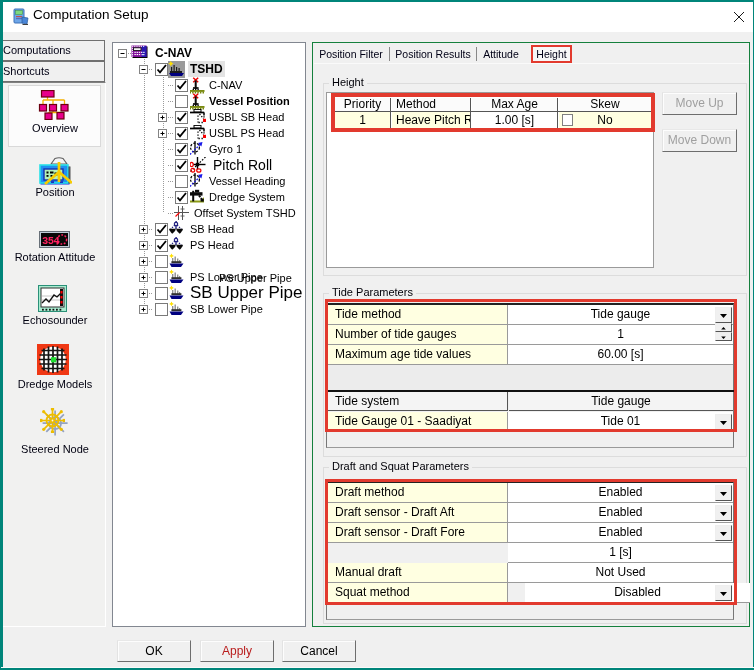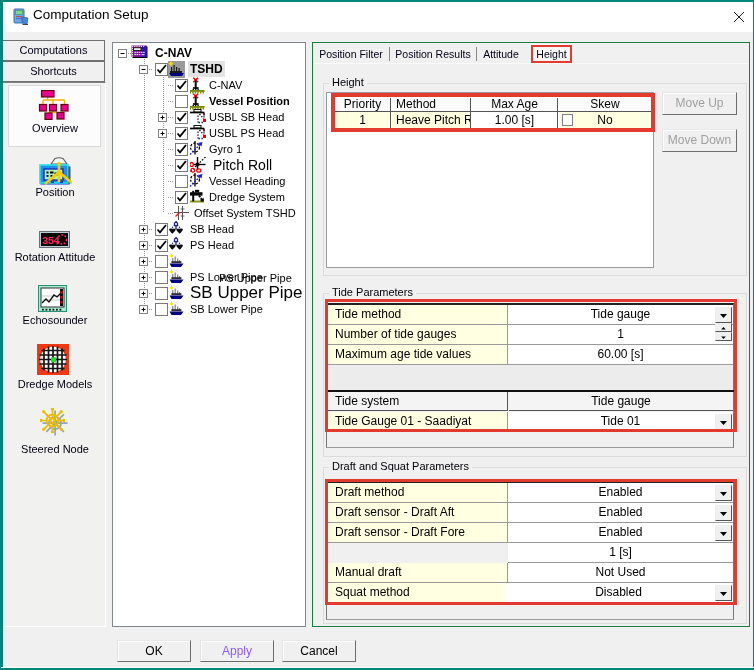--- a/index.html
+++ b/index.html
@@ -2,21 +2,21 @@
 <html><head>
 <meta charset="utf-8">
 <style>
 * { margin:0; padding:0; box-sizing:border-box; }
 body { font-family:"Liberation Sans", sans-serif; width:754px; height:670px; overflow:hidden; }
 #dlg { position:absolute; top:0; left:0; width:754px; height:670px; background:#f0f0f0; border:1px solid #00857a; }
 .abs { position:absolute; }
 #titlebar { position:absolute; left:1px; top:1px; width:752px; height:30px; background:#ffffff; }
 #title-text { position:absolute; left:31px; top:5px; font-size:13.5px; color:#000000; }
 #closex { position:absolute; left:726px; top:4px; width:22px; height:22px; }
-.sidebtn { position:absolute; left:1px; width:103px; height:21px; background:#f0f0f0; border:1px solid #707070; font-size:11px; color:#000014; text-align:center; line-height:19px; }
+.sidebtn { position:absolute; left:1px; width:103px; height:21px; background:#f0f0f0; border:1px solid #707070; font-size:11px; color:#000014; text-align:left; line-height:19px; }
 #sidepanel { position:absolute; left:1px; top:81px; width:104px; height:545px; background:#f1f1f0; border:1px solid #808080; border-right-color:#fff; border-bottom-color:#fff; }
 #ovbox { position:absolute; left:5px; top:2px; width:93px; height:62px; background:#fcfcfc; border:1px solid #d9d9d9; }
 .sidelabel { position:absolute; width:104px; text-align:center; font-size:11px; color:#000010; left:0; }
 #treepanel { position:absolute; left:111px; top:41px; width:194px; height:585px; background:#ffffff; border:1px solid #828790; overflow:hidden; }
 #rightpanel { position:absolute; left:311px; top:41px; width:438px; height:585px; background:#f0f0f0; border:1px solid #15803d; }
 .tab { position:absolute; top:1px; height:20px; font-size:10.5px; color:#000016; line-height:20px; text-align:center; white-space:nowrap; }
 .tabsep { position:absolute; top:4px; width:1px; height:14px; background:#888; }
 .groupbox { position:absolute; border:1px solid #dcdcdc; }
 .grouplabel { position:absolute; top:-8px; background:#f0f0f0; font-size:11px; color:#000008; padding:0 3px; line-height:12px; }
 .redbox { position:absolute; border:3px solid #e23a2e; z-index:50; }
@@ -590,21 +590,21 @@
     <div class="cellL" style="left:15px; top:440px; width:180px; height:20px; line-height:19px;">Draft method</div>
     <div class="cellR" style="left:195px; top:440px; width:225px; height:20px; line-height:19px;">Enabled</div>
     <div class="cellL" style="left:15px; top:460px; width:180px; height:20px; line-height:19px;">Draft sensor - Draft Aft</div>
     <div class="cellR" style="left:195px; top:460px; width:225px; height:20px; line-height:19px;">Enabled</div>
     <div class="cellL" style="left:15px; top:480px; width:180px; height:20px; line-height:19px;">Draft sensor - Draft Fore</div>
     <div class="cellR" style="left:195px; top:480px; width:225px; height:20px; line-height:19px;">Enabled</div>
     <div class="cellR" style="left:195px; top:500px; width:225px; height:20px; line-height:19px;">1 [s]</div>
     <div class="cellL" style="left:15px; top:520px; width:180px; height:20px; line-height:19px;">Manual draft</div>
     <div class="cellR" style="left:195px; top:520px; width:225px; height:20px; line-height:19px;">Not Used</div>
     <div class="cellL" style="left:15px; top:540px; width:180px; height:20px; line-height:19px;">Squat method</div>
-    <div class="cellR" style="left:193px; top:540px; width:225px; height:20px; line-height:19px;text-align:center;">Disabled</div>
+    <div class="cellR" style="left:212px; top:540px; width:225px; height:20px; line-height:19px;text-align:center;">Disabled</div>
     <div class="redbox" style="left:12px; top:436px; width:412px; height:126px; border-width:3px;"></div>
     <div class="dd" style="left:402px; top:442px; height:16px;">
         <svg width="9" height="15" viewBox="0 0 9 15">
           <path d="M1 6 h7 l-3.5 4 z" fill="#000"></path>
         </svg>
       </div>
     <div class="dd" style="left:402px; top:462px; height:16px;">
         <svg width="9" height="15" viewBox="0 0 9 15">
           <path d="M1 6 h7 l-3.5 4 z" fill="#000"></path>
         </svg>
@@ -615,20 +615,20 @@
         </svg>
       </div>
     <div class="dd" style="left:402px; top:542px; height:16px;">
         <svg width="9" height="15" viewBox="0 0 9 15">
           <path d="M1 6 h7 l-3.5 4 z" fill="#000"></path>
         </svg>
       </div>
   </div>
 
   <div class="win-btn" style="left:116px; top:639px; width:74px; height:22px; line-height:20px; color:#000;">OK</div>
-  <div class="win-btn" style="left:199px; top:639px; width:74px; height:22px; line-height:20px; color:#8b5cf6;">Apply</div>
+  <div class="win-btn" style="left:199px; top:639px; width:74px; height:22px; line-height:20px; color:#b91c1c;">Apply</div>
   <div class="win-btn" style="left:281px; top:639px; width:74px; height:22px; line-height:20px; color:#000;">Cancel</div>
   <div class="abs" style="left:0px; top:0px; width:754px; height:1px; background:#00857a; z-index:99;"></div>
   <div class="abs" style="left:0px; top:0px; width:2px; height:670px; background:#00857a; z-index:99;"></div>
   <div class="abs" style="left:752px; top:0px; width:2px; height:670px; background:#00857a; z-index:99;"></div>
   <div class="abs" style="left:0px; top:666px; width:754px; height:1px; background:#fafafa; z-index:99;"></div>
   <div class="abs" style="left:0px; top:667px; width:754px; height:3px; background:#00857a; z-index:99;"></div>
 </div>
 
 </body></html>

